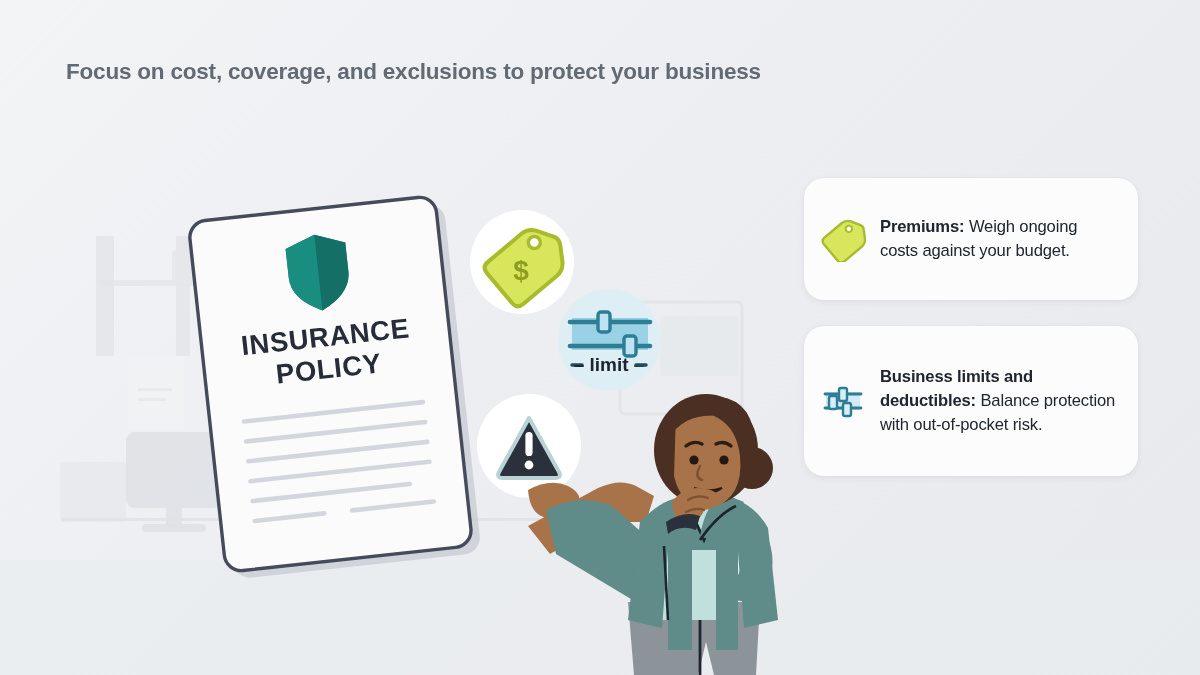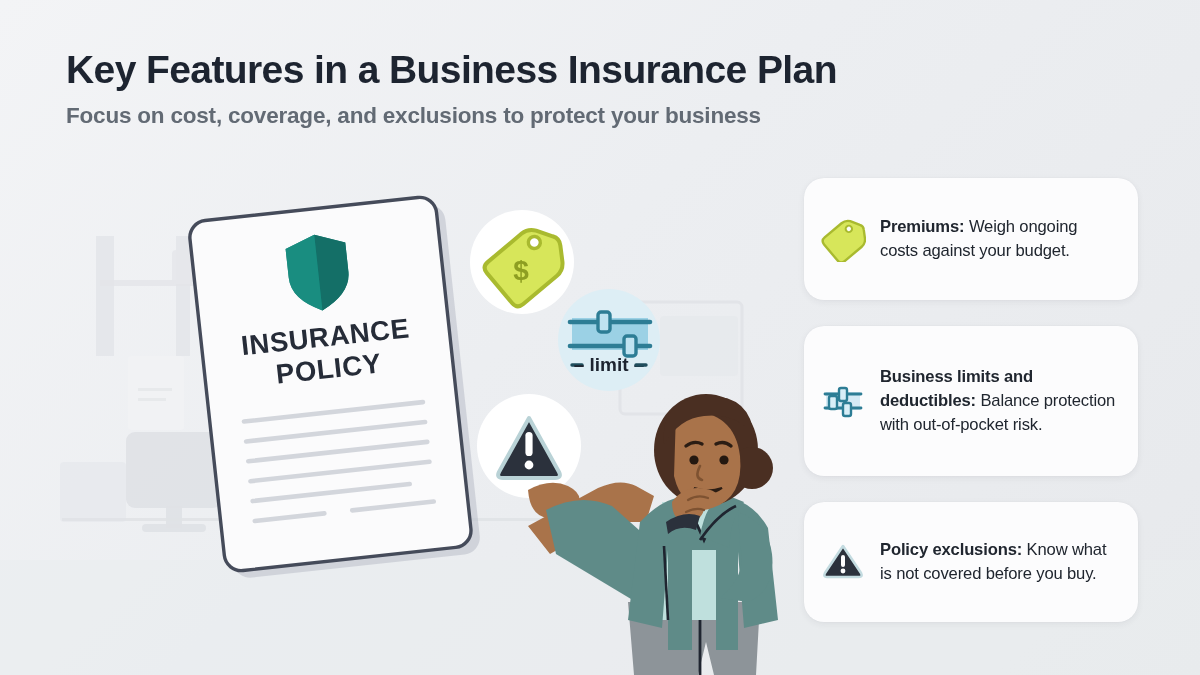--- a/index.html
+++ b/index.html
@@ -79,21 +79,20 @@
 
     <rect x="62" y="518" width="500" height="3" fill="#e0e2e6" opacity="0.9"></rect>
 
     <rect x="620" y="302" width="122" height="112" rx="5" fill="none" stroke="#e2e4e8" stroke-width="3"></rect>
     <rect x="660" y="316" width="78" height="60" rx="4" fill="#e6e8ec" opacity="0.8"></rect>
 
     <rect x="0" y="560" width="1200" height="115" fill="#eaecef" opacity="0.55"></rect>
   </svg>
 
   <div id="header">
-    <div id="page-title">Key Features in a Business Insurance Plan</div>
     <div id="page-subtitle">Focus on cost, coverage, and exclusions to protect your business</div>
   </div>
 
   <svg id="illustration" viewBox="0 0 800 525" width="800" height="525">
 
     <g transform="rotate(-6.2 330 230)">
 
       <rect x="214" y="66" width="248" height="352" rx="17" fill="#b9bec8" opacity="0.55"></rect>
 
       <rect x="206" y="58" width="248" height="352" rx="17" fill="#fbfbfc" stroke="#454b5a" stroke-width="3.4"></rect>
@@ -228,27 +227,15 @@
           <rect x="19" y="10" width="8" height="13" rx="2" fill="#d8eef7" stroke="#2d7d95" stroke-width="2.4"></rect>
           <rect x="9" y="18" width="8" height="13" rx="2" fill="#d8eef7" stroke="#2d7d95" stroke-width="2.4"></rect>
           <rect x="23" y="25" width="8" height="13" rx="2" fill="#d8eef7" stroke="#2d7d95" stroke-width="2.4"></rect>
         </svg>
       </div>
       <div class="card-text">
         <b>Business limits and deductibles:</b><span> Balance protection with out-of-pocket risk.</span>
       </div>
     </div>
 
-    <div class="feature-card card-3">
-      <div class="card-icon">
-        <svg viewBox="0 0 46 46" width="46" height="46">
-          <path d="M23 7 L41 34 Q43 38 39 38 L7 38 Q3 38 5 34 Z" fill="#2b313c" stroke="#c3dbe0" stroke-width="2.6" stroke-linejoin="round"></path>
-          <rect x="21" y="16" width="4" height="12" rx="2" fill="#fcfcfd"></rect>
-          <circle cx="23" cy="32" r="2.4" fill="#fcfcfd"></circle>
-        </svg>
-      </div>
-      <div class="card-text">
-        <b>Policy exclusions:</b><span> Know what is not covered before you buy.</span>
-      </div>
-    </div>
 
   </div>
 </div>
 
 </body></html>

